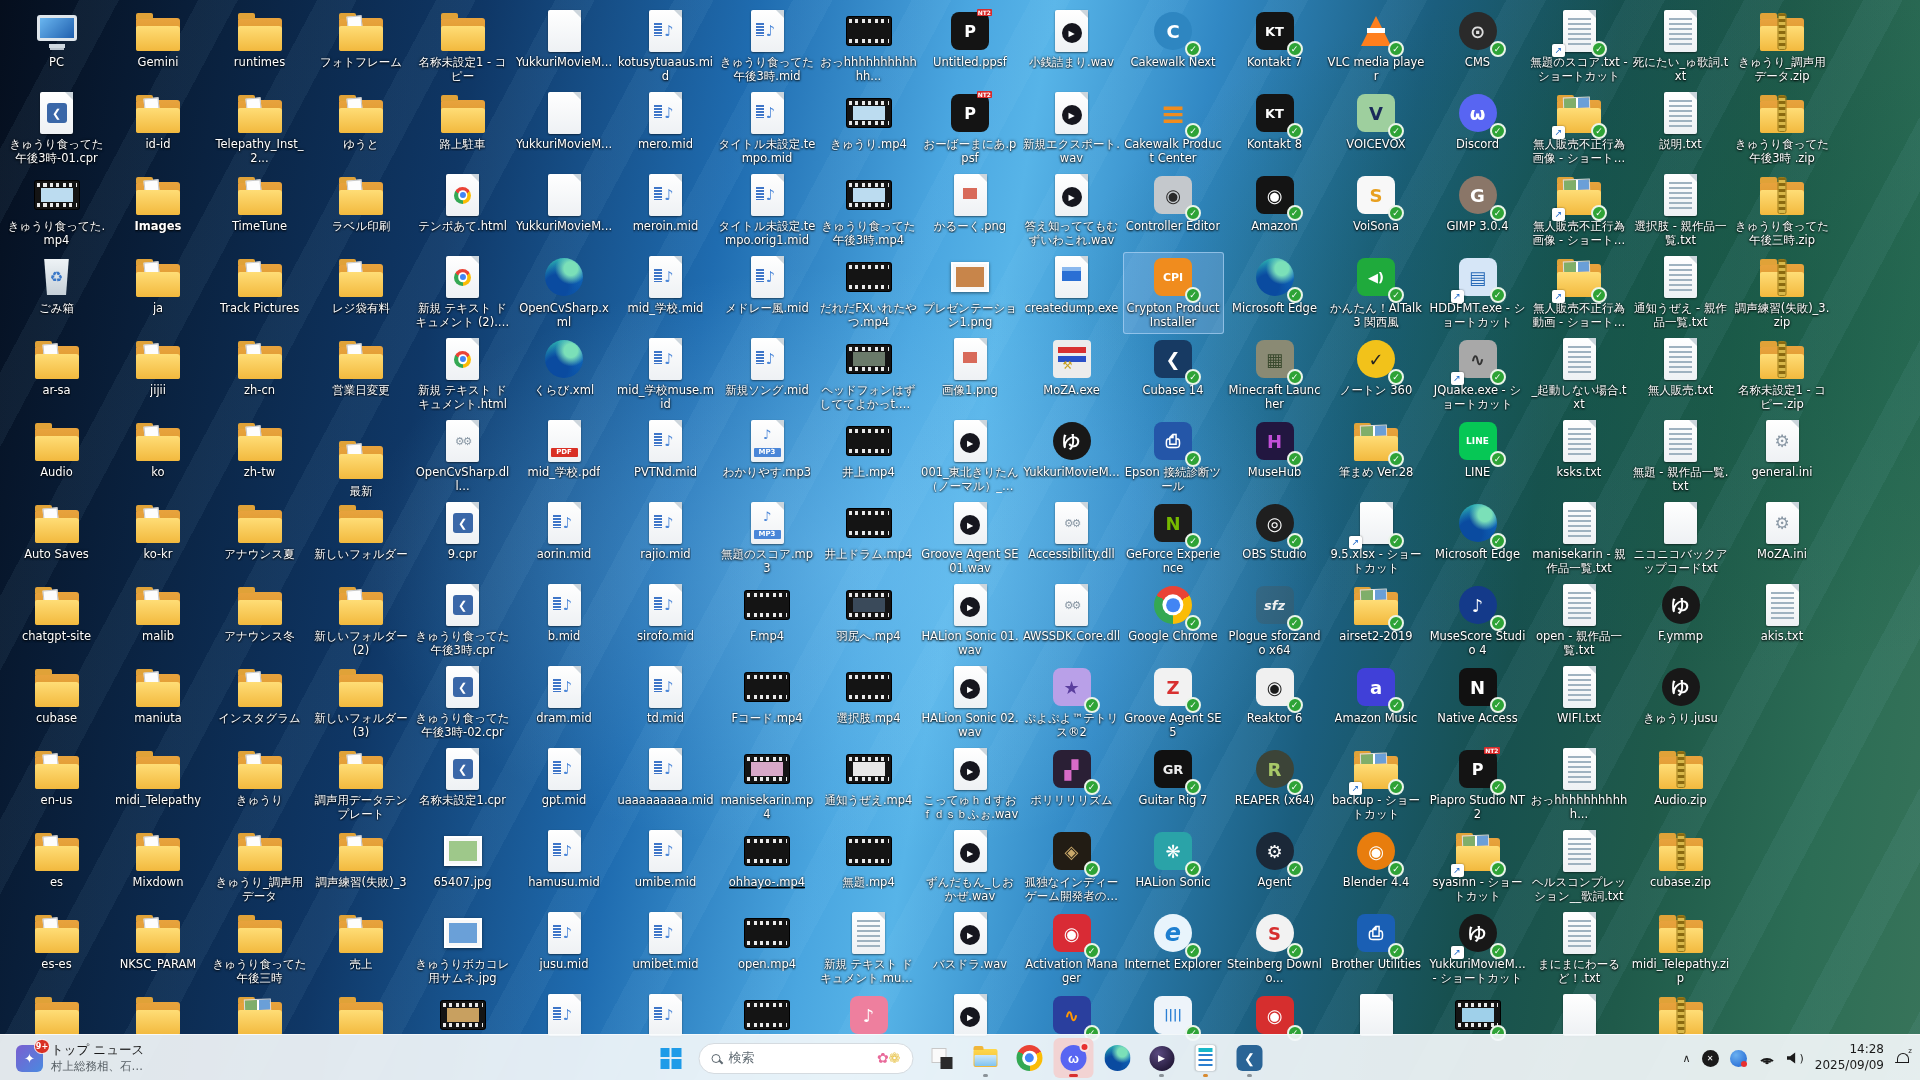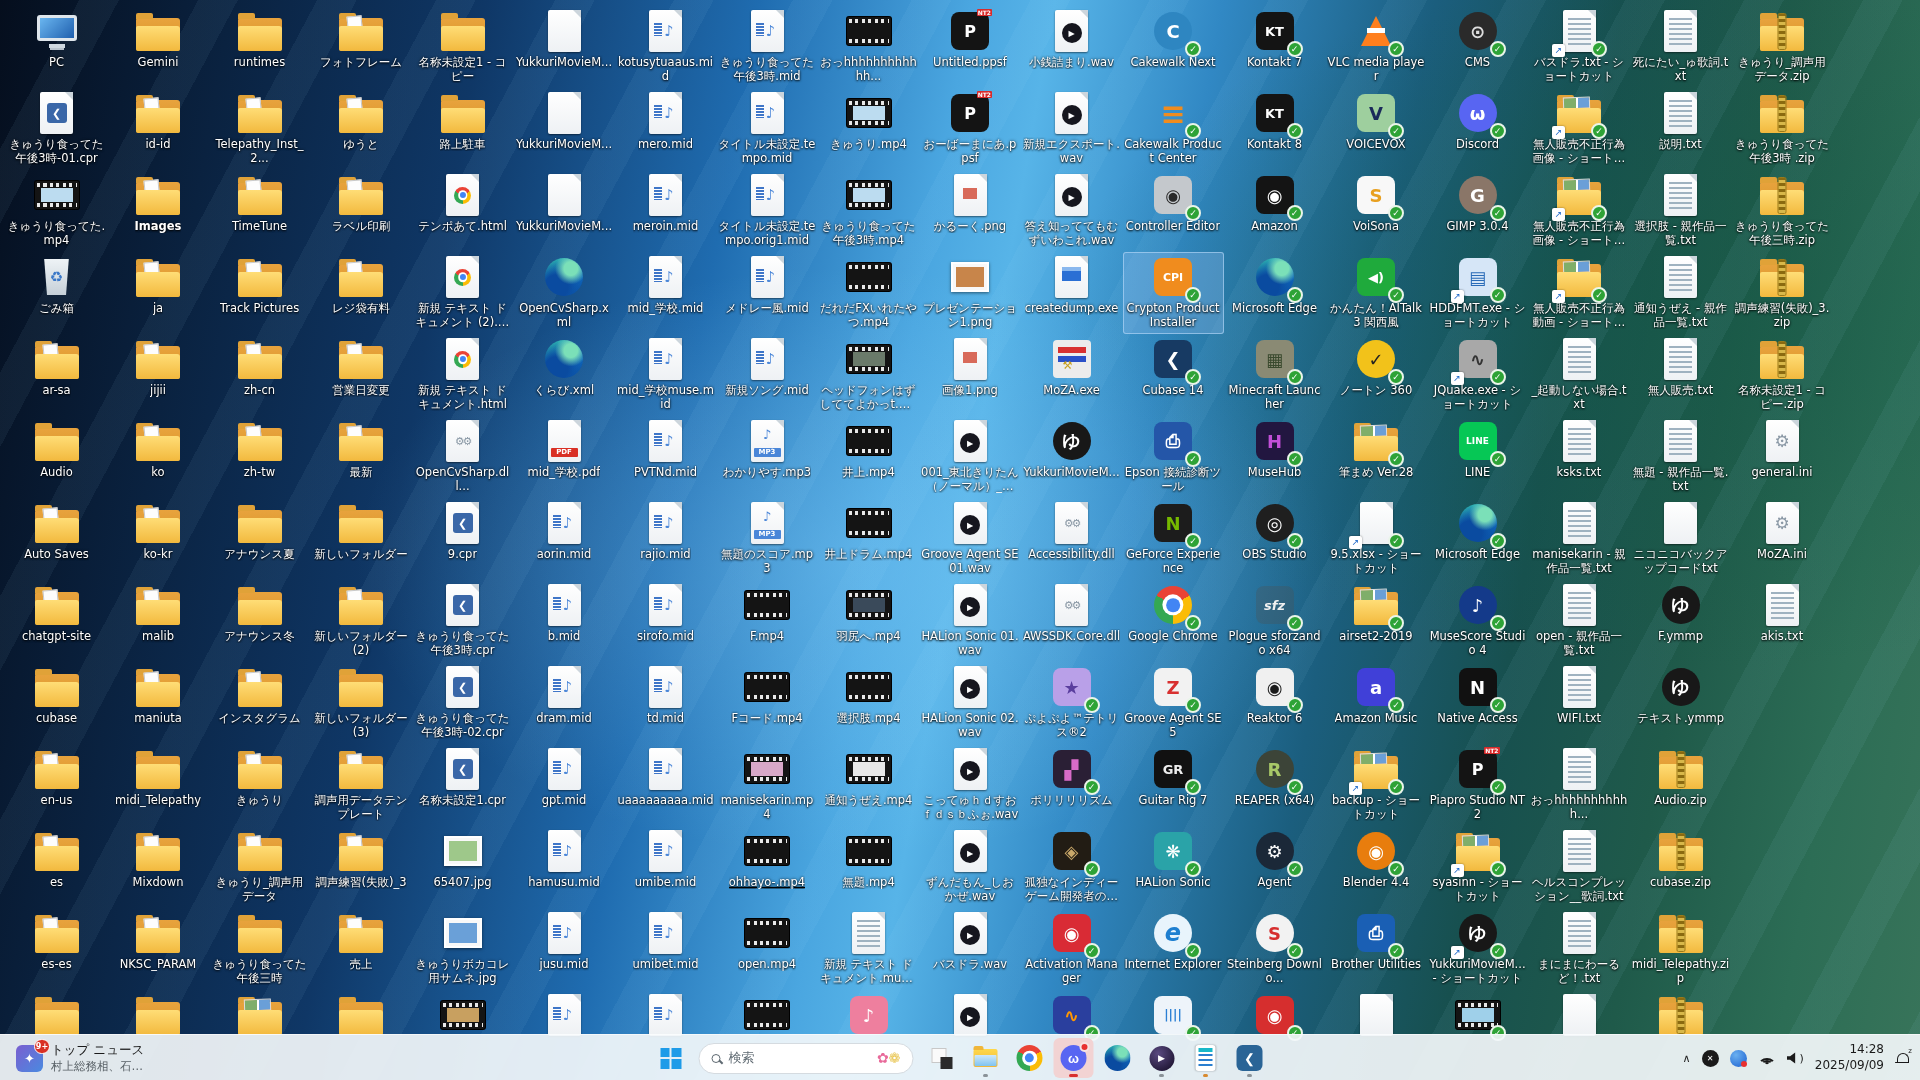--- a/index.html
+++ b/index.html
@@ -441,21 +441,21 @@
       <div class="lbl">レジ袋有料</div>
     </div>
     <div class="dicon" title="営業日変更" style="grid-area: 5 / 4;">
       <div class="ico">
         <div class="fold">
           <span class="fpaper"></span>
         </div>
       </div>
       <div class="lbl">営業日変更</div>
     </div>
-    <div class="dicon" title="最新" style="grid-area: 6 / 4;">
+    <div class="dicon" title="最新" style="grid-area: 6 / 4; justify-content: flex-end;">
       <div class="ico">
         <div class="fold">
           <span class="fpaper"></span>
         </div>
       </div>
       <div class="lbl">最新</div>
     </div>
     <div class="dicon" title="新しいフォルダー" style="grid-area: 7 / 4;">
       <div class="ico">
         <div class="fold"></div>
@@ -1600,21 +1600,21 @@
       <div class="lbl"></div>
     </div>
     <div class="dicon" title="万引きメモ.txt - ショートカット" style="grid-area: 1 / 16;">
       <div class="ico">
         <div class="pg">
           <span class="txtlines"></span>
         </div>
         <span class="chk">✓</span>
         <span class="sc">↗</span>
       </div>
-      <div class="lbl">バスドラ.txt - ショートカット</div>
+      <div class="lbl">無題のスコア.txt - ショートカット</div>
     </div>
     <div class="dicon" title="無人販売不正行為画像 - ショートカッ..." style="grid-area: 2 / 16;">
       <div class="ico">
         <div class="fold">
           <span class="fphoto"></span>
         </div>
         <span class="chk">✓</span>
         <span class="sc">↗</span>
       </div>
       <div class="lbl">無人販売不正行為画像 - ショートカッ...</div>
@@ -1766,21 +1766,21 @@
     <div class="dicon" title="F.ymmp" style="grid-area: 8 / 17;">
       <div class="ico">
         <div class="app" style="background:#181818;color:#ffffff;border-radius:50%;font-size:18px">ゆ</div>
       </div>
       <div class="lbl">F.ymmp</div>
     </div>
     <div class="dicon" title="きゅうり.ymmp" style="grid-area: 9 / 17;">
       <div class="ico">
         <div class="app" style="background:#181818;color:#ffffff;border-radius:50%;font-size:18px">ゆ</div>
       </div>
-      <div class="lbl">テキスト.ymmp</div>
+      <div class="lbl">きゅうり.jusu</div>
     </div>
     <div class="dicon" title="Audio.zip" style="grid-area: 10 / 17;">
       <div class="ico">
         <div class="fold">
           <span class="fzip"></span>
         </div>
       </div>
       <div class="lbl">Audio.zip</div>
     </div>
     <div class="dicon" title="cubase.zip" style="grid-area: 11 / 17;">

